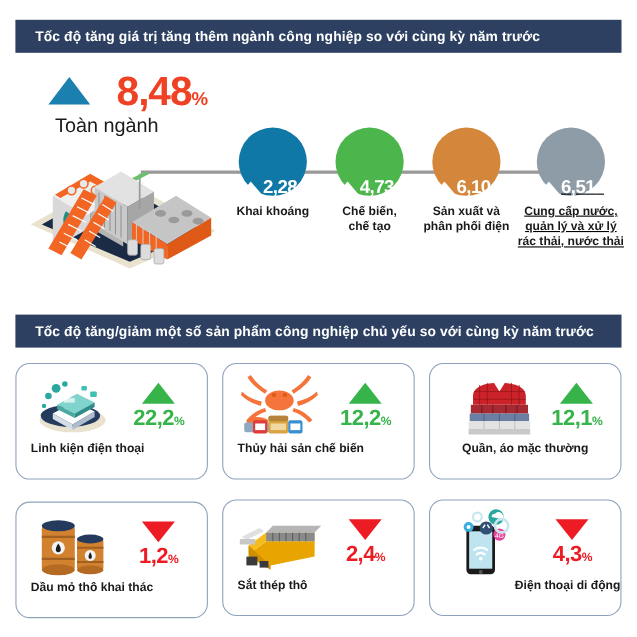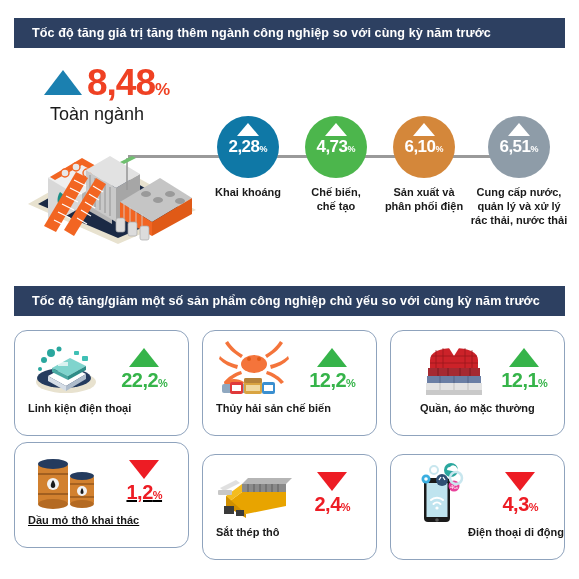--- a/index.html
+++ b/index.html
@@ -55,21 +55,21 @@
   .headline {
     position: absolute;
     left: 44px;
     top: 9px;
     width: 190px;
     text-align: left;
   }
   .headline-row {
     display: flex;
     align-items: flex-end;
-    gap: 5px;
+    gap: 24px;
   }
   .tri-big {
     width: 0; height: 0;
     border-left: 19px solid transparent;
     border-right: 19px solid transparent;
     border-bottom: 25px solid #1b80b0;
     margin-bottom: 5px;
   }
   .headline-num {
     color: #ef4123;
@@ -124,22 +124,22 @@
     width: 86px;
     text-align: center;
   }
   .circle {
     width: 62px;
     height: 62px;
     border-radius: 50%;
     margin: 0 auto;
     position: relative;
     display: flex;
-    flex-direction: column;
-    align-items: center;
+    flex-direction: row;
+    align-items: flex-end;
     justify-content: flex-start;
     padding-top: 7px;
     box-sizing: border-box;
   }
   .tri-small {
     width: 0; height: 0;
     border-left: 11px solid transparent;
     border-right: 11px solid transparent;
     border-bottom: 13px solid #ffffff;
   }
@@ -354,21 +354,21 @@
         <div class="circle" style="background:#d4873a;">
           <div class="tri-small"></div>
           <div class="circle-num">
             <span>6,10</span><span class="pct">%</span>
           </div>
         </div>
         <div class="circle-label">Sản xuất và
 phân phối điện</div>
       </div>
 
-      <div class="circle-item" style="left:264px; width:100px;">
+      <div class="circle-item" style="left:264px; width:100px;text-decoration:underline;">
         <div class="circle" style="background:#8e9ca8;">
           <div class="tri-small"></div>
           <div class="circle-num">
             <span>6,51</span><span class="pct">%</span>
           </div>
         </div>
         <div class="circle-label">Cung cấp nước,
 quản lý và xử lý
 rác thải, nước thải</div>
       </div>
@@ -490,21 +490,21 @@
         <div class="card-figure">
           <div class="tri-up"></div>
           <div class="card-num num-up">
             <span>12,1</span><span class="pct">%</span>
           </div>
         </div>
       </div>
       <div class="card-label">Quần, áo mặc thường</div>
     </div>
 
-    <div class="card" style="left:0px; top:112px;text-decoration:underline;">
+    <div class="card" style="left:0px; top:126px;">
       <div class="card-top">
         <svg class="card-illus" viewBox="0 0 76 62">
 
           <rect x="10" y="14" width="30" height="40" rx="2" fill="#d2812f"></rect>
           <ellipse cx="25" cy="14" rx="15" ry="5" fill="#243b5e"></ellipse>
           <ellipse cx="25" cy="54" rx="15" ry="5" fill="#b46a22"></ellipse>
           <g stroke="#a15f20" stroke-width="2">
             <line x1="10" y1="24" x2="40" y2="24"></line>
             <line x1="10" y1="44" x2="40" y2="44"></line>
           </g>

